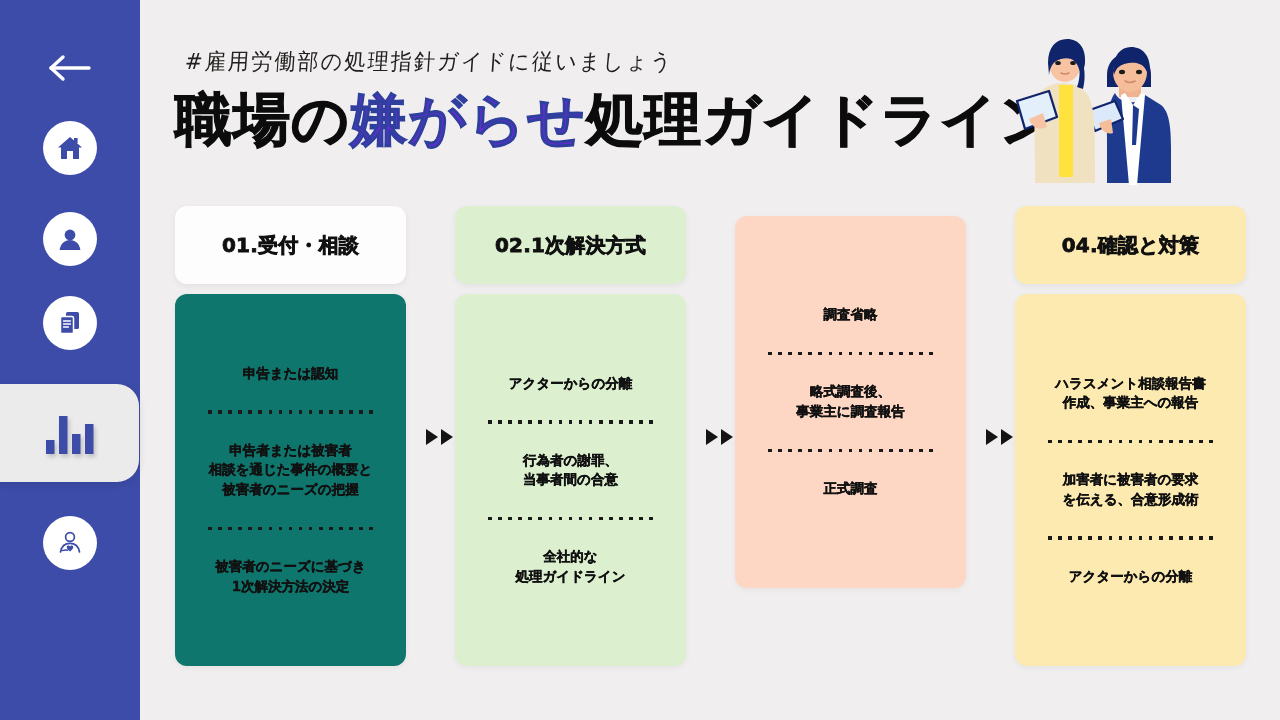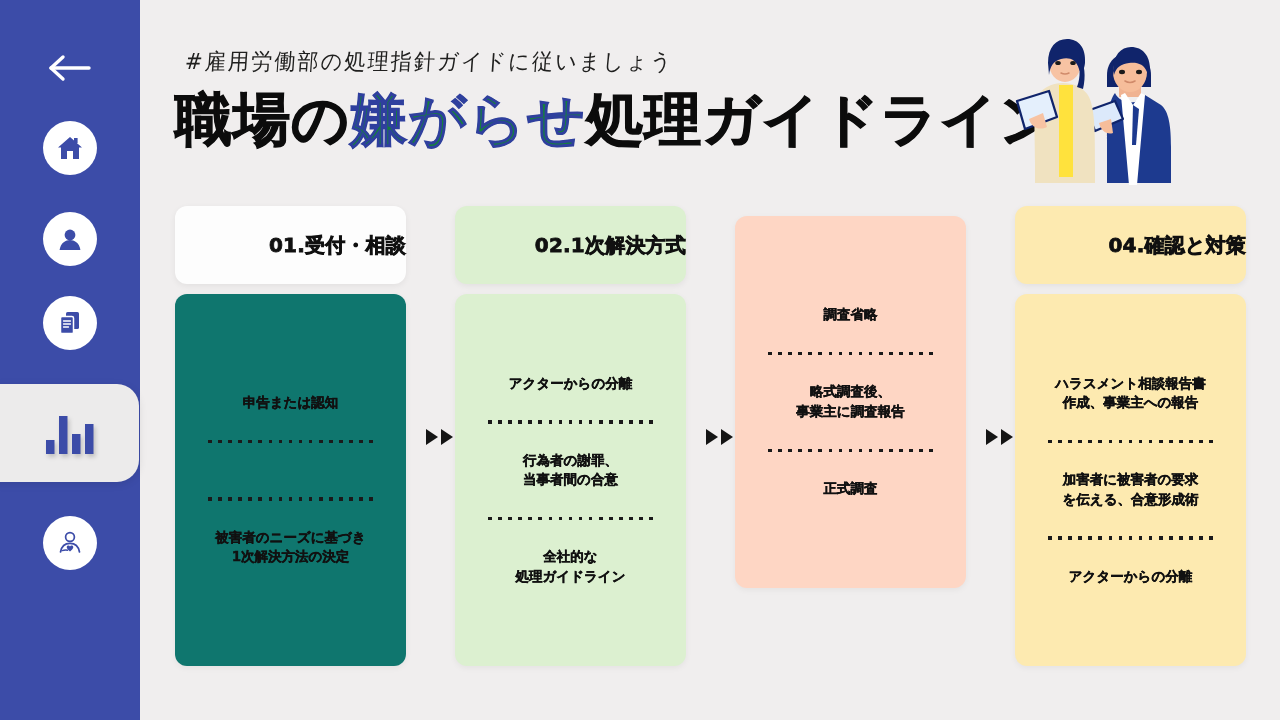--- a/index.html
+++ b/index.html
@@ -115,21 +115,21 @@
     margin-top: 12px;
     font-family: "DejaVu Sans", sans-serif;
     font-size: 57px;
     font-weight: bold;
     color: #0c0c0c;
     letter-spacing: 1px;
     white-space: nowrap;
     line-height: 1.12;
     -webkit-text-stroke: 1.1px #0c0c0c;
   }
-  #title .hl { color: #15803d; font-family: Liberation Serif, serif; -webkit-text-stroke: 1.1px #2f3f9e; }
+  #title .hl { color: #6d28d9; font-family: Liberation Serif, serif; -webkit-text-stroke: 1.1px #2f3f9e; }
 
   
   #illus {
     position: absolute;
     left: 875px;
     top: 15px;
     width: 160px;
     height: 175px;
   }
   #illus svg { display: block; }
@@ -152,21 +152,21 @@
   .col.c0 { left: 0px; }
   .col.c1 { left: 280px; }
   .col.c2 { left: 560px; }
   .col.c3 { left: 840px; }
 
   .col-head {
     height: 78px;
     border-radius: 12px;
     display: flex;
     align-items: center;
-    justify-content: flex-end;
+    justify-content: center;
     box-shadow: 0 2px 6px rgba(0,0,0,0.06);
   }
   .col-head-text {
     font-family: "DejaVu Sans", sans-serif;
     font-size: 20px;
     font-weight: bold;
     color: #101010;
     letter-spacing: 0.2px;
     -webkit-text-stroke: 0.8px #101010;
     white-space: nowrap;
@@ -355,20 +355,23 @@
             <i></i>
             <i></i>
             <i></i>
             <i></i>
             <i></i>
             <i></i>
             <i></i>
             <i></i>
             <i></i>
           </div>
+        <div class="step-text">申告者または被害者
+相談を通じた事件の概要と
+被害者のニーズの把握</div>
         <div class="dots">
             <i></i>
             <i></i>
             <i></i>
             <i></i>
             <i></i>
             <i></i>
             <i></i>
             <i></i>
             <i></i>

